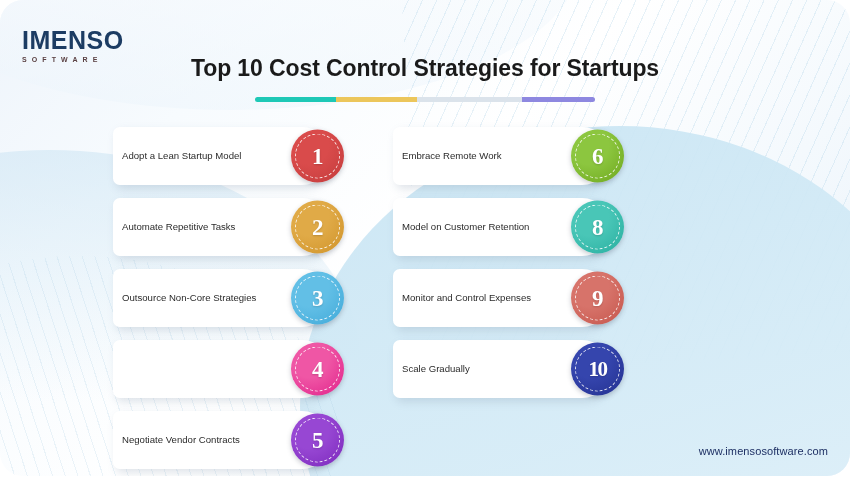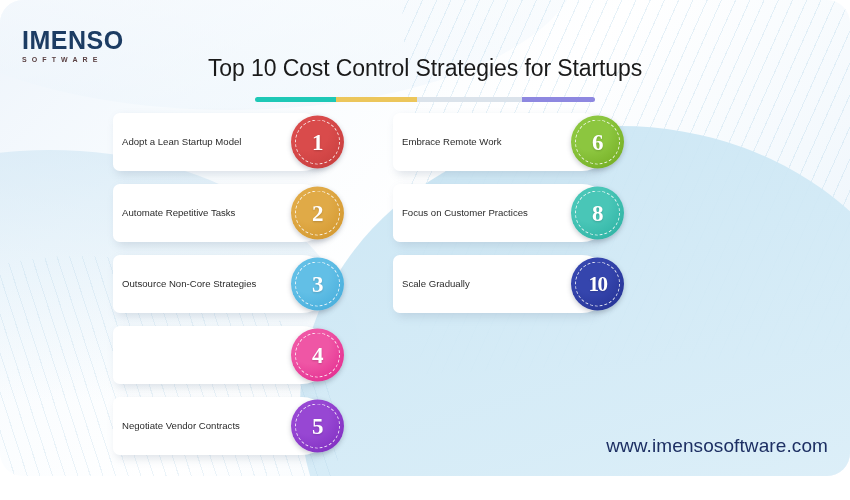--- a/index.html
+++ b/index.html
@@ -87,21 +87,21 @@
     font-weight: bold;
     font-family: "Liberation Sans", sans-serif;
   }
 
   
   .title {
     position: absolute;
     left: 0; right: 0; top: 55px;
     text-align: center;
     font-size: 23px;
-    font-weight: normal;
+    font-weight: bold;
     color: #1a1a1a;
     letter-spacing: -.1px;
   }
   .rule {
     position: absolute;
     top: 97px; left: 50%;
     transform: translateX(-50%);
     display: flex;
     width: 340px;
     height: 5px;
@@ -110,21 +110,21 @@
   }
   .rule span { height: 100%; display: block; }
   .rule .seg0 { flex: 1.05; }
   .rule .seg1 { flex: 1.05; }
   .rule .seg2 { flex: 1.35; }
   .rule .seg3 { flex: .95; }
 
   
   .grid {
     position: absolute;
-    left: 113px; top: 113px;
+    left: 113px; top: 127px;
     width: 625px;
     display: grid;
     grid-template-columns: 218px 218px;
     column-gap: 62px;
     row-gap: 13px;
     grid-auto-flow: column;
     grid-template-rows: repeat(5, 58px);
   }
   .card {
     position: relative;
@@ -170,21 +170,21 @@
     font-family: "Liberation Serif", serif;
     letter-spacing: -.5px;
     text-shadow: 0 1px 2px rgba(0,0,0,.18);
   }
   .badge-num.wide { font-size: 21px; letter-spacing: -1.5px; }
 
   
   .website {
     position: absolute;
     right: 22px; bottom: 19px;
-    font-size: 19px;
+    font-size: 11px;
     color: #1d2f63;
     letter-spacing: .1px;
     font-family: "Liberation Sans", sans-serif;
   }
 </style>
 </head>
 <body>
 
 <div id="canvas">
 
@@ -238,23 +238,29 @@
           <span class="badge-num">5</span>
         </div>
       </div>
       <div class="card">
         <div class="card-label">Embrace Remote Work</div>
         <div class="badge" style="background: radial-gradient(circle at 35% 30%, rgb(140, 198, 63) 0%, rgb(140, 198, 63) 38%, rgb(109, 166, 28) 100%);">
           <span class="badge-num">6</span>
         </div>
       </div>
       <div class="card">
-        <div class="card-label">Focus on Customer Practices</div>
+        <div class="card-label">Model on Customer Retention</div>
         <div class="badge" style="background: radial-gradient(circle at 35% 30%, rgb(73, 198, 183) 0%, rgb(73, 198, 183) 38%, rgb(39, 173, 158) 100%);">
           <span class="badge-num">8</span>
+        </div>
+      </div>
+      <div class="card">
+        <div class="card-label">Monitor and Control Expenses</div>
+        <div class="badge" style="background: radial-gradient(circle at 35% 30%, rgb(215, 115, 106) 0%, rgb(215, 115, 106) 38%, rgb(196, 84, 74) 100%);">
+          <span class="badge-num">9</span>
         </div>
       </div>
       <div class="card">
         <div class="card-label">Scale Gradually</div>
         <div class="badge" style="background: radial-gradient(circle at 35% 30%, rgb(53, 69, 173) 0%, rgb(53, 69, 173) 38%, rgb(34, 47, 142) 100%);">
           <span class="badge-num wide">10</span>
         </div>
       </div>
     </div>
 

